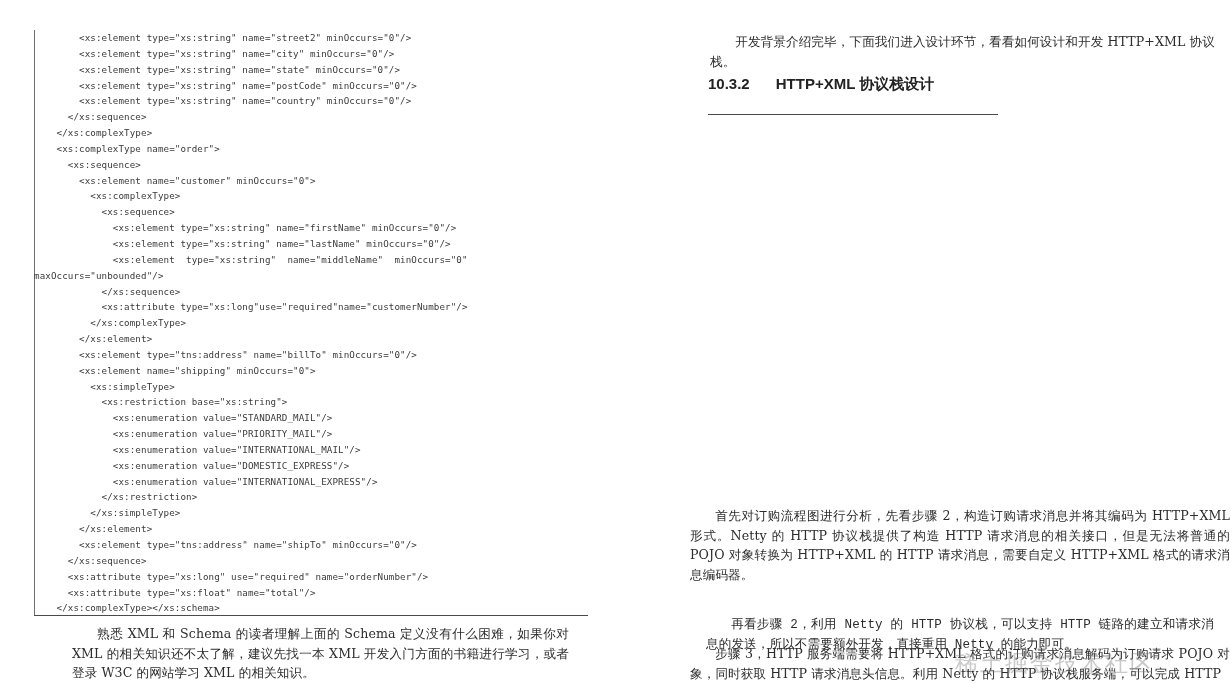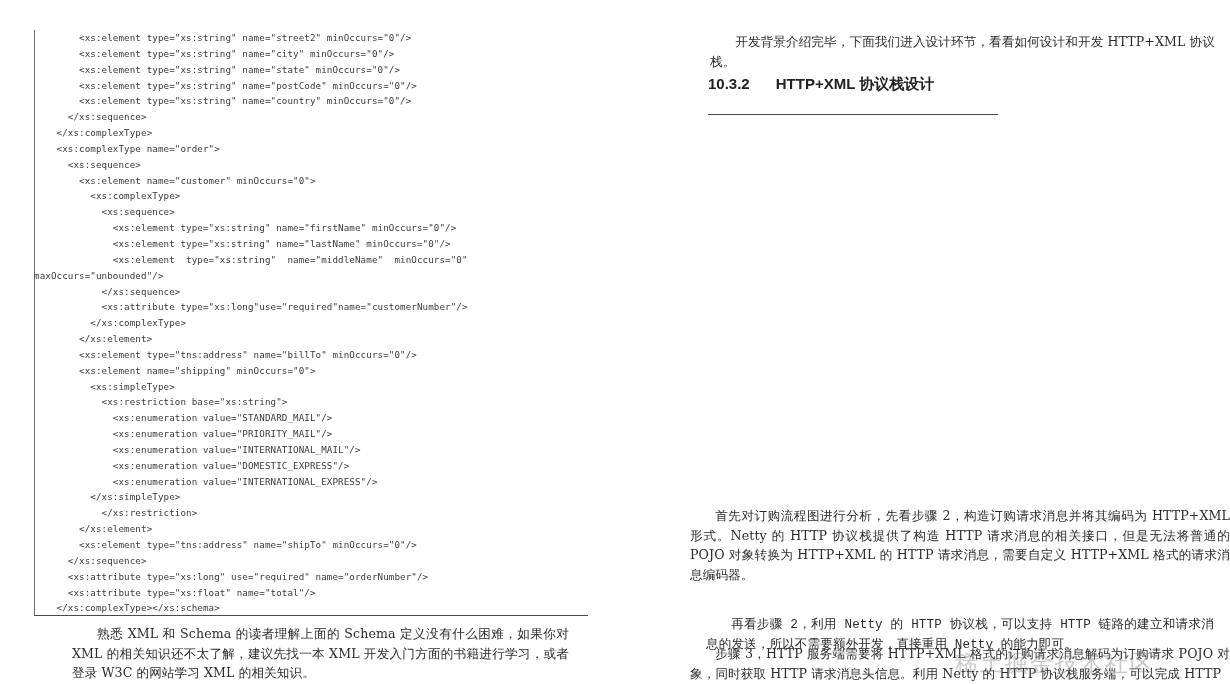--- a/index.html
+++ b/index.html
@@ -128,22 +128,22 @@
         <div class="code-line">        &lt;/xs:element&gt;</div>
         <div class="code-line">        &lt;xs:element type="tns:address" name="billTo" minOccurs="0"/&gt;</div>
         <div class="code-line">        &lt;xs:element name="shipping" minOccurs="0"&gt;</div>
         <div class="code-line">          &lt;xs:simpleType&gt;</div>
         <div class="code-line">            &lt;xs:restriction base="xs:string"&gt;</div>
         <div class="code-line">              &lt;xs:enumeration value="STANDARD_MAIL"/&gt;</div>
         <div class="code-line">              &lt;xs:enumeration value="PRIORITY_MAIL"/&gt;</div>
         <div class="code-line">              &lt;xs:enumeration value="INTERNATIONAL_MAIL"/&gt;</div>
         <div class="code-line">              &lt;xs:enumeration value="DOMESTIC_EXPRESS"/&gt;</div>
         <div class="code-line">              &lt;xs:enumeration value="INTERNATIONAL_EXPRESS"/&gt;</div>
+        <div class="code-line">            &lt;/xs:restriction&gt;</div>
         <div class="code-line">          &lt;/xs:simpleType&gt;</div>
-        <div class="code-line">            &lt;/xs:restriction&gt;</div>
         <div class="code-line">        &lt;/xs:element&gt;</div>
         <div class="code-line">        &lt;xs:element type="tns:address" name="shipTo" minOccurs="0"/&gt;</div>
         <div class="code-line">      &lt;/xs:sequence&gt;</div>
         <div class="code-line">      &lt;xs:attribute type="xs:long" use="required" name="orderNumber"/&gt;</div>
         <div class="code-line">      &lt;xs:attribute type="xs:float" name="total"/&gt;</div>
         <div class="code-line">    &lt;/xs:complexType&gt;&lt;/xs:schema&gt;</div>
       </div>
 
     <div class="left-para">
       <div class="zh-para l1">熟悉 XML 和 Schema 的读者理解上面的 Schema 定义没有什么困难，如果你对 XML 的相关知识还不太了解，建议先找一本 XML 开发入门方面的书籍进行学习，或者登录 W3C 的网站学习 XML 的相关知识。</div>

